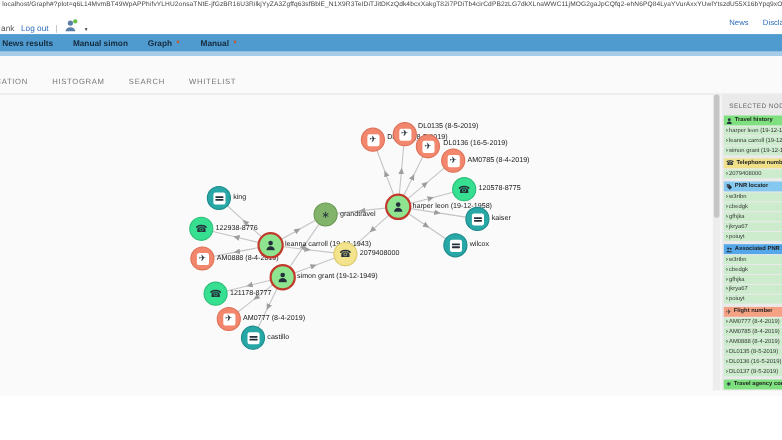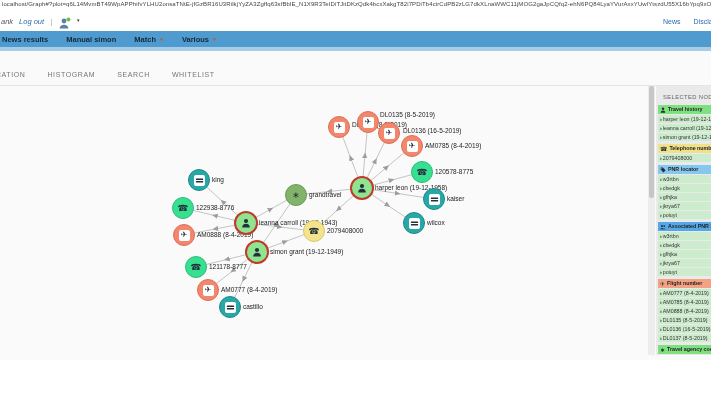--- a/index.html
+++ b/index.html
@@ -3,21 +3,21 @@
 <meta charset="utf-8">
 <style>
   html,body{margin:0;padding:0;}
   body{width:711px;height:400px;overflow:hidden;position:relative;background:#fff;
        font-family:"Liberation Sans","DejaVu Sans",sans-serif;}
   .abs{position:absolute;}
   
   #url-bar{top:1px;left:2px;font-size:6px;color:#444;white-space:nowrap;letter-spacing:.1px;}
   
   #top-header{top:14px;left:0;width:711px;height:17px;background:#fff;}
-  #user-area{position:absolute;top:3px;left:1px;display:flex;align-items:flex-start;gap:6px;font-size:7.5px;color:#555;font-style:italic;}
+  #user-area{position:absolute;top:3px;left:1px;display:flex;align-items:flex-end;gap:6px;font-size:7.5px;color:#555;}
   #user-area a{color:#2a6bb5;text-decoration:none;}
   .sep{color:#aaa;}
   #avatar{width:13px;height:13px;position:relative;display:inline-block;}
   #avatar svg{width:13px;height:13px;}
   .caret-sm{font-size:5px;color:#333;}
   #right-links{position:absolute;top:4px;left:663px;display:flex;gap:13px;font-size:7px;}
   #right-links a{color:#2a6bb5;text-decoration:none;white-space:nowrap;}
   
   #menu-bar{top:31px;left:0;width:711px;height:16px;background:#4f9bcf;}
   #menu-items{display:flex;margin-left:-7px;height:16px;align-items:center;gap:0;}
@@ -81,25 +81,25 @@
 
 <div class="abs" id="menu-bar">
   <div id="menu-items">
       <div class="menu-item">
         <span>News results</span>
       </div>
       <div class="menu-item">
         <span>Manual simon</span>
       </div>
       <div class="menu-item">
-        <span>Match</span>
+        <span>Graph</span>
         <span class="menu-caret">▼</span>
       </div>
       <div class="menu-item">
-        <span>Various</span>
+        <span>Manual</span>
         <span class="menu-caret">▼</span>
       </div>
     </div>
 </div>
 <div class="abs" id="menu-substrip"></div>
 
 <div class="abs" id="content">
   <div id="tabs">
       <div class="tab">CLASSIFICATION</div>
       <div class="tab">HISTOGRAM</div>

